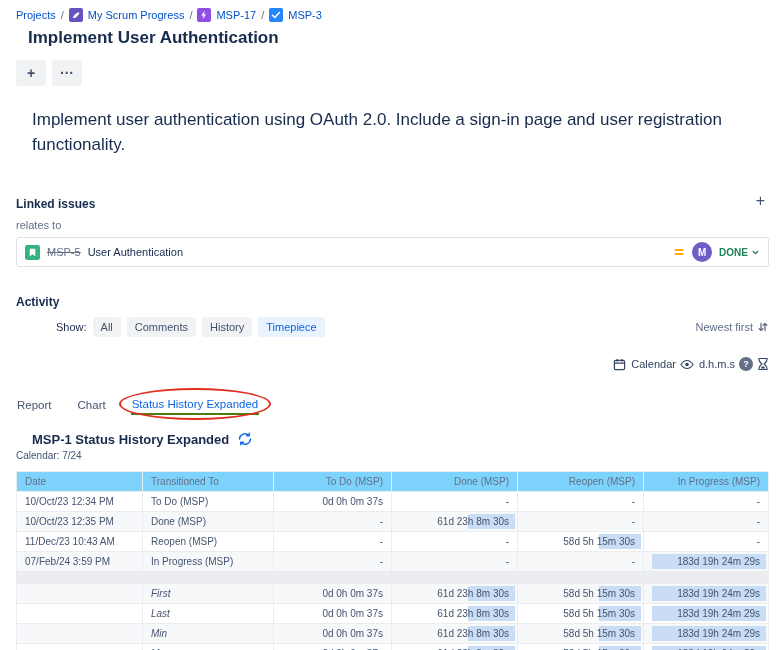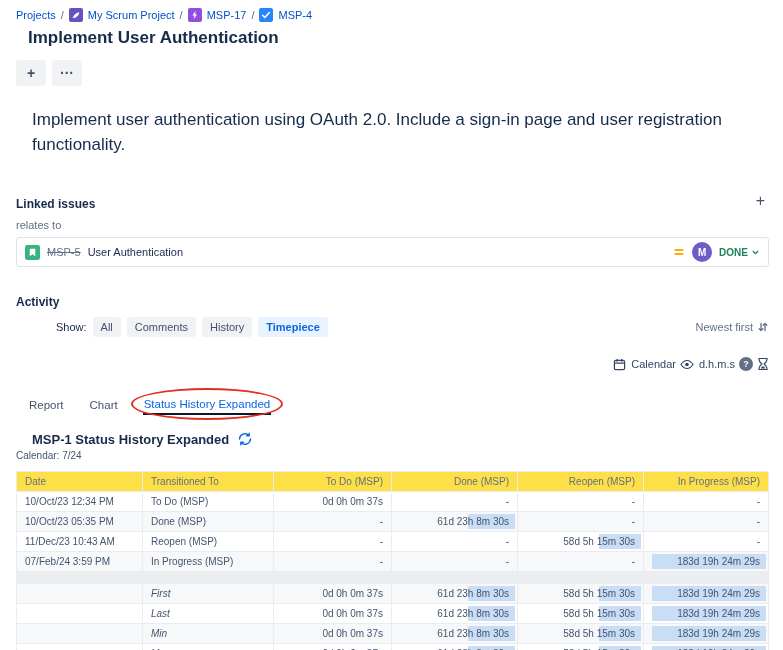--- a/index.html
+++ b/index.html
@@ -37,46 +37,46 @@
   .priority-icon { display: inline-flex; }
   .avatar { width: 20px; height: 20px; border-radius: 50%; background: #6E5DC6; color: #fff; font-size: 10px;
             font-weight: 700; display: inline-flex; align-items: center; justify-content: center; }
   .status-btn { display: inline-flex; align-items: center; gap: 3px; color: #1F845A; font-size: 10px; font-weight: 700; }
 
   
   .activity-h { margin-bottom: 8px; }
   .show-row { display: flex; align-items: center; gap: 6px; margin-bottom: 20px; }
   .show-label { font-size: 11px; color: #172B4D; margin-left: 40px; }
   .pill { background: #F1F2F4; border-radius: 3px; padding: 4px 8px; font-size: 11px; color: #42526E; }
-  .pill.active { background: #E9F2FF; color: #0C66E4; font-weight: 700; }
+  .pill.active { background: #E9F2FF; color: #0C66E4; font-weight: 400; }
   .sort { margin-left: auto; display: inline-flex; align-items: center; gap: 4px; color: #626F86; font-size: 11px; }
 
   
   .toolbar { display: flex; justify-content: flex-end; align-items: center; gap: 4px; margin-bottom: 24px; color: #344563; }
   .tool { display: inline-flex; align-items: center; gap: 5px; font-size: 11px; color: #344563; }
   .help-circle { width: 14px; height: 14px; border-radius: 50%; background: #626F86; color: #fff; font-size: 9px;
                  font-weight: 700; display: inline-flex; align-items: center; justify-content: center; }
 
   
-  .tabs { display: flex; align-items: center; gap: 24px; margin: 4px 12px 16px; font-size: 11.5px; }
+  .tabs { display: flex; align-items: center; gap: 24px; margin: 4px 0 16px; font-size: 11.5px; }
   .tab { color: #44546F; padding: 3px 1px; }
-  .tab.active { color: #0C66E4; position: relative; border-bottom: 2px solid #0f172a; }
+  .tab.active { color: #0C66E4; position: relative; border-bottom: 2px solid #4d7c0f; }
   .annotation { position: absolute; left: -12px; right: -12px; top: -7px; bottom: -7px;
                 border: 2px solid #E0301E; border-radius: 50%; pointer-events: none; }
 
   
   .report-head { display: flex; align-items: center; gap: 8px; }
   .report-title { font-size: 13px; font-weight: 700; color: #172B4D; padding-left: 16px; }
   .refresh { display: inline-flex; padding: 1px; }
   .cal-note { font-size: 10px; color: #44546F; margin: 3px 0 10px; }
 
   
   table { width: 100%; border-collapse: collapse; table-layout: fixed; font-size: 10px; color: #44546F; }
   th, td { border: 1px solid #EBECF0; padding: 3px 8px; height: 20px; overflow: hidden; white-space: nowrap; }
-  th { color: #626F86; font-weight: 400; background: #fde047; margin-top: 11px; }
+  th { color: #626F86; font-weight: 400; background: #7dd3fc; margin-top: 11px; }
   .left { text-align: left; }
   .num { text-align: right; }
   tr.shade td { background: #F7F8F9; }
   tr.spacer td { background: #ECEDF0; height: 12px; padding: 0; }
   td { position: relative; }
   .bar { position: absolute; right: 2px; top: 2px; bottom: 2px; background: #C9DDF4; }
   .cell-text { position: relative; }
   td.stat-label { font-style: italic; }
 </style>
 </head>
@@ -86,37 +86,37 @@
 
   <nav class="breadcrumb">
     <a class="crumb">Projects</a>
     <span class="sep">/</span>
     <span class="bc-icon">
       <svg width="14" height="14" viewBox="0 0 14 14">
           <rect width="14" height="14" rx="2" fill="#6554C0"></rect>
           <path d="M3.6 9.8C5.4 6 7.6 4.4 10.4 4.2c-.6 2.6-2.2 5-5.2 5.8l-1.6-.2z" fill="#fff"></path>
         </svg>
     </span>
-    <a class="crumb">My Scrum Project</a>
+    <a class="crumb">My Scrum Progress</a>
     <span class="sep">/</span>
     <span class="bc-icon">
       <svg width="14" height="14" viewBox="0 0 14 14">
           <rect width="14" height="14" rx="2" fill="#904EE2"></rect>
           <path d="M7.6 2.8L4.4 7.4h2.1l-.9 3.8 3.5-4.8h-2l.5-3.6z" fill="#fff"></path>
         </svg>
     </span>
     <a class="crumb">MSP-17</a>
     <span class="sep">/</span>
     <span class="bc-icon">
       <svg width="14" height="14" viewBox="0 0 14 14">
           <rect width="14" height="14" rx="2" fill="#2684FF"></rect>
           <path d="M3.6 7.3l2.2 2.2 4.6-5" stroke="#fff" stroke-width="1.6" fill="none" stroke-linecap="round" stroke-linejoin="round"></path>
         </svg>
     </span>
-    <a class="crumb">MSP-4</a>
+    <a class="crumb">MSP-3</a>
   </nav>
 
   <h1 class="title">Implement User Authentication</h1>
 
   <div class="btn-row">
     <button class="icon-btn">+</button>
     <button class="icon-btn">···</button>
   </div>
 
   <p class="desc-body">Implement user authentication using OAuth 2.0. Include a sign-in page and user registration functionality.</p>
@@ -250,21 +250,21 @@
     <tbody>
         <tr>
           <td class="left"><span class="cell-text">10/Oct/23 12:34 PM</span></td>
           <td class="left"><span class="cell-text">To Do (MSP)</span></td>
           <td class="num"><span class="cell-text">0d 0h 0m 37s</span></td>
           <td class="num"><span class="cell-text">-</span></td>
           <td class="num"><span class="cell-text">-</span></td>
           <td class="num"><span class="cell-text">-</span></td>
         </tr>
         <tr class="shade">
-          <td class="left"><span class="cell-text">10/Oct/23 05:35 PM</span></td>
+          <td class="left"><span class="cell-text">10/Oct/23 12:35 PM</span></td>
           <td class="left"><span class="cell-text">Done (MSP)</span></td>
           <td class="num"><span class="cell-text">-</span></td>
           <td class="num"><span class="bar" style="width: 38%;"></span><span class="cell-text">61d 23h 8m 30s</span></td>
           <td class="num"><span class="cell-text">-</span></td>
           <td class="num"><span class="cell-text">-</span></td>
         </tr>
         <tr>
           <td class="left"><span class="cell-text">11/Dec/23 10:43 AM</span></td>
           <td class="left"><span class="cell-text">Reopen (MSP)</span></td>
           <td class="num"><span class="cell-text">-</span></td>

